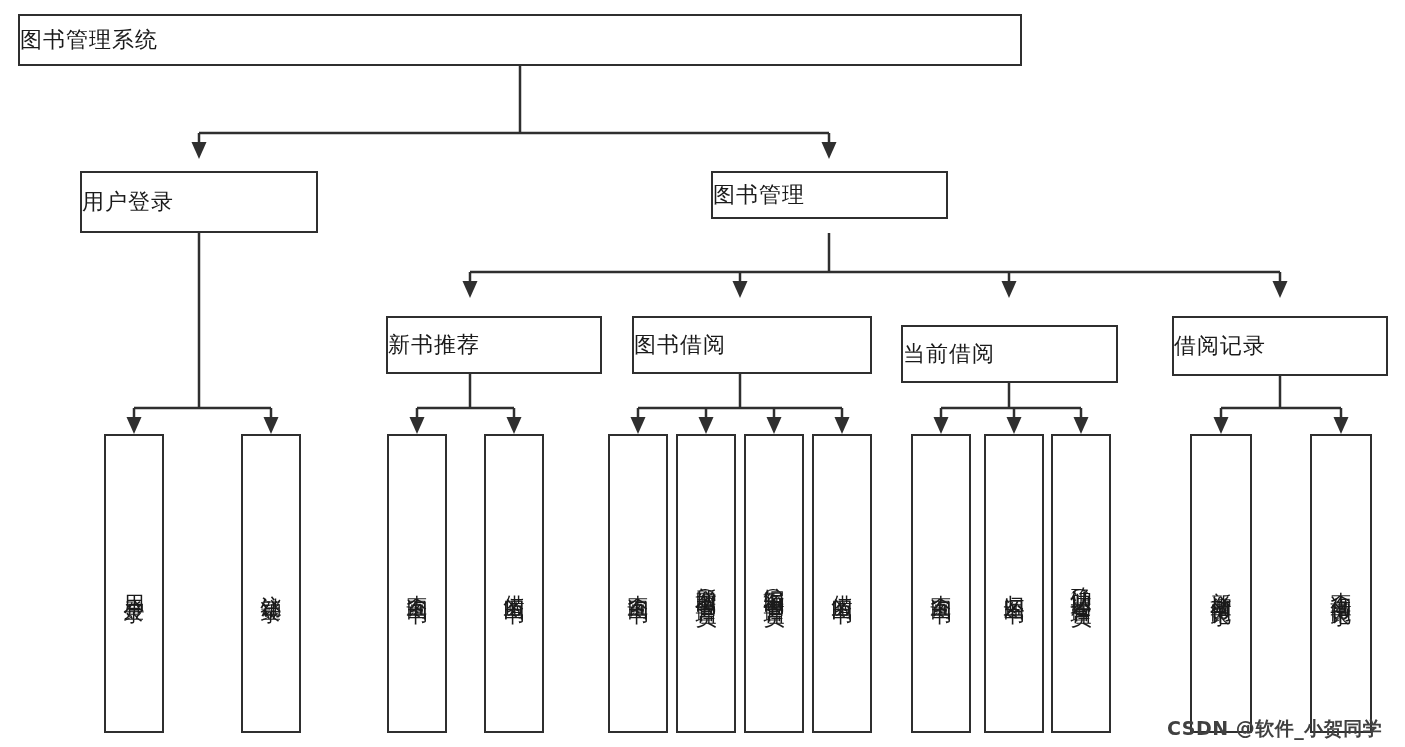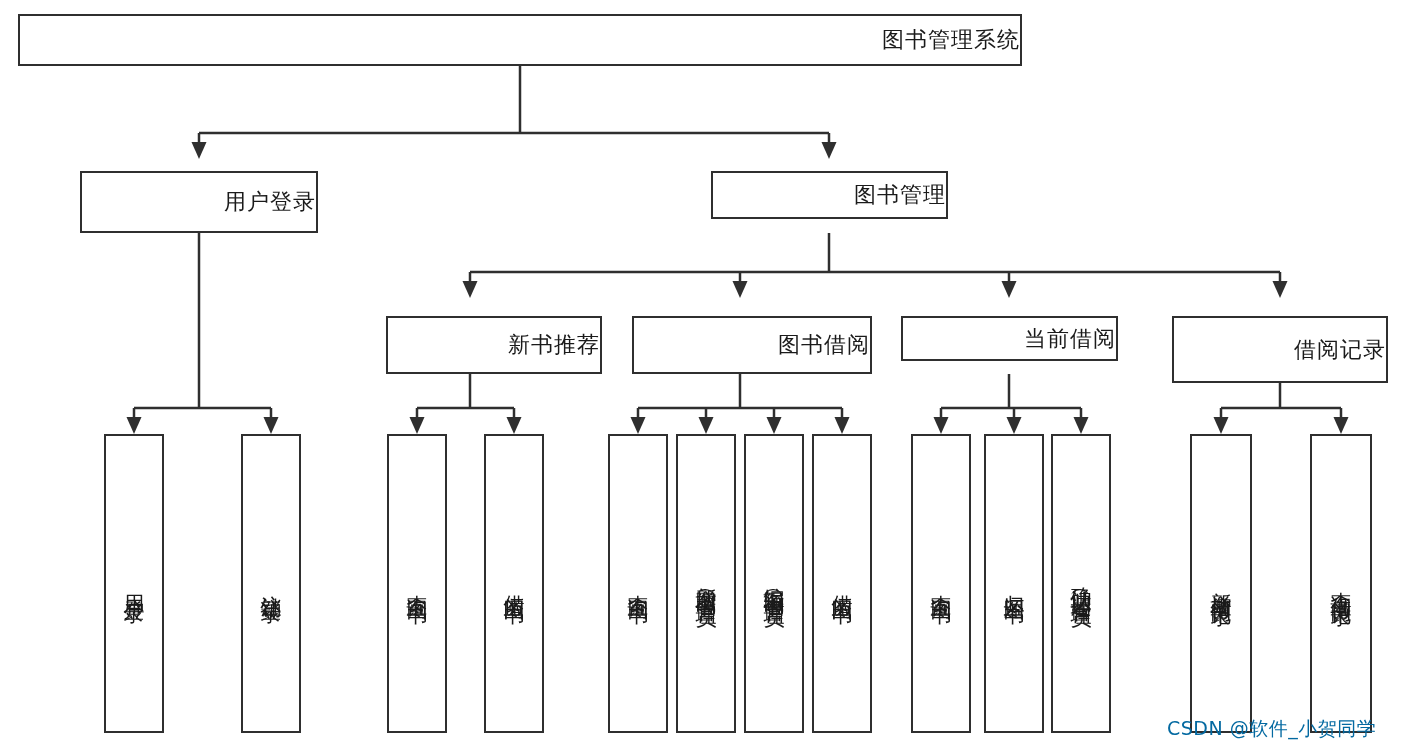--- a/index.html
+++ b/index.html
@@ -21,21 +21,21 @@
     width: 1405px;
     height: 747px;
   }
   .node-box {
     position: absolute;
     border: 2.5px solid #2f2f2f;
     background: #ffffff;
     box-sizing: border-box;
     display: flex;
     align-items: center;
-    justify-content: flex-end;
+    justify-content: flex-start;
   }
   .node-label {
     color: #1a1a1a;
     font-size: 22px;
     line-height: 1.15;
     letter-spacing: 1px;
     white-space: nowrap;
     user-select: none;
   }
   .node-box.vertical {
@@ -146,24 +146,24 @@
   <div class="node-box" id="box-l2-1" style="left: 711px; top: 171px; width: 237px; height: 48px;">
     <span class="node-label">图书管理</span>
   </div>
 
   <div class="node-box" id="box-l3-0" style="left: 362px; top: 316px; width: 216px; height: 58px; margin-left: 24px;">
     <span class="node-label">新书推荐</span>
   </div>
   <div class="node-box" id="box-l3-1" style="left: 632px; top: 316px; width: 240px; height: 58px;">
     <span class="node-label">图书借阅</span>
   </div>
-  <div class="node-box" id="box-l3-2" style="left: 901px; top: 316px; width: 217px; height: 45px;">
+  <div class="node-box" id="box-l3-2" style="left: 901px; top: 325px; width: 217px; height: 58px;">
     <span class="node-label">当前借阅</span>
   </div>
-  <div class="node-box" id="box-l3-3" style="left: 1172px; top: 316px; width: 216px; height: 67px;">
+  <div class="node-box" id="box-l3-3" style="left: 1172px; top: 316px; width: 216px; height: 60px;">
     <span class="node-label">借阅记录</span>
   </div>
 
   <div class="node-box vertical" id="box-leaf-0" style="left: 104px; top: 434px; width: 60px; height: 299px;">
     <span class="node-label">用户登录</span>
   </div>
   <div class="node-box vertical" id="box-leaf-1" style="left: 241px; top: 434px; width: 60px; height: 299px;">
     <span class="node-label">注销登录</span>
   </div>
   <div class="node-box vertical" id="box-leaf-2" style="left: 387px; top: 434px; width: 60px; height: 299px;">
@@ -193,15 +193,15 @@
   <div class="node-box vertical" id="box-leaf-10" style="left: 1051px; top: 434px; width: 60px; height: 299px;">
     <span class="node-label">确认归还（管理员）</span>
   </div>
   <div class="node-box vertical" id="box-leaf-11" style="left: 1190px; top: 434px; width: 62px; height: 299px;">
     <span class="node-label">新增借阅记录</span>
   </div>
   <div class="node-box vertical" id="box-leaf-12" style="left: 1310px; top: 434px; width: 62px; height: 299px;">
     <span class="node-label">查询借阅记录</span>
   </div>
 
-  <div class="watermark" id="watermark" style="left: 1167px; top: 716px; color: #0369a1;">CSDN @软件_小贺同学</div>
+  <div class="watermark" id="watermark" style="left: 1167px; top: 716px; color: #404040; font-weight: bold;">CSDN @软件_小贺同学</div>
 
 </div>
 
 </body></html>

